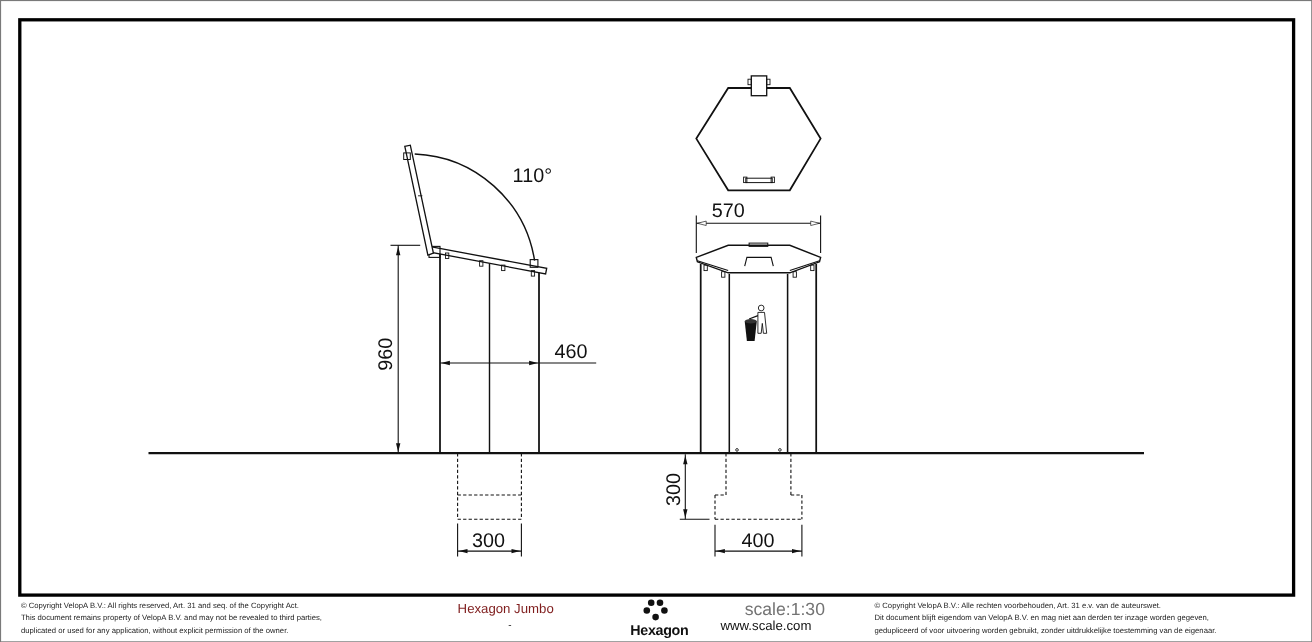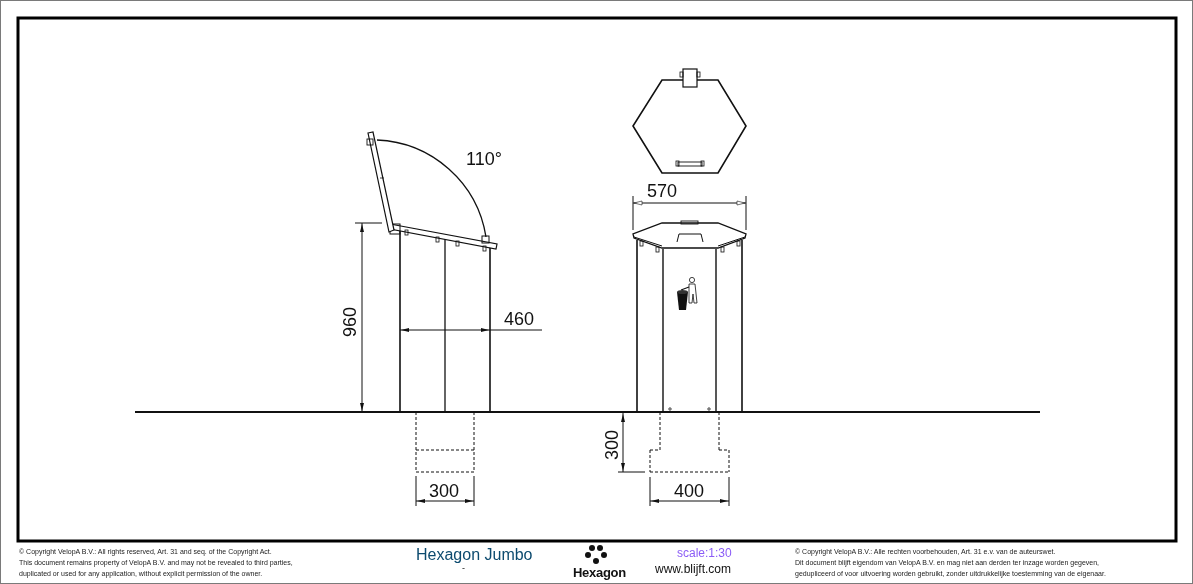--- a/index.html
+++ b/index.html
@@ -2,23 +2,23 @@
 <html><head>
 <meta charset="utf-8">
 <style>
   html, body { margin: 0; padding: 0; background: #ffffff; }
   body { width: 1193px; height: 584px; position: relative; overflow: hidden; font-family: "Liberation Sans", sans-serif; }
   .outer { position: absolute; left: 0; top: 0; width: 1191px; height: 582px; border: 1px solid #7a7a7a; }
   .drawing { position: absolute; left: 0; top: 0; width: 1193px; height: 584px; }
   .footer-left, .footer-right { position: absolute; top: 546px; font-size: 7px; line-height: 11px; color: #222; white-space: nowrap; }
   .footer-left { left: 19px; }
   .footer-right { left: 795px; }
-  .footer-title { position: absolute; left: 416px; top: 546px; font-size: 16px; color: #0c4a6e; }
+  .footer-title { position: absolute; left: 416px; top: 546px; font-size: 12px; color: #7f1d1d; }
   .footer-dot { position: absolute; left: 462px; top: 563px; font-size: 9px; color: #111; }
-  .footer-scale { position: absolute; left: 677px; top: 546px; font-size: 12px; color: #8b5cf6; text-align: center; }
+  .footer-scale { position: absolute; left: 677px; top: 546px; font-size: 16px; color: #737373; text-align: center; }
   .footer-url { position: absolute; left: 655px; top: 562px; font-size: 12px; color: #111; }
   .logo { position: absolute; left: 573px; top: 544px; width: 50px; height: 38px; }
   .logo-text { position: absolute; left: 573px; top: 565px; font-size: 13px; font-weight: bold; color: #111; letter-spacing: -0.3px; }
   .dim { font-family: "Liberation Sans", sans-serif; font-size: 18px; fill: #111; }
 </style>
 </head>
 <body>
 
 <div class="outer"></div>
 
@@ -164,19 +164,19 @@
     <circle cx="19" cy="4" r="3"></circle>
     <circle cx="27" cy="4" r="3"></circle>
     <circle cx="15" cy="11" r="3"></circle>
     <circle cx="31" cy="11" r="3"></circle>
     <circle cx="23" cy="17" r="3"></circle>
   </g>
 </svg>
 <div class="logo-text">Hexagon</div>
 
 <div class="footer-scale">scale:1:30</div>
-<div class="footer-url">www.blijft.com</div>
+<div class="footer-url">www.scale.com</div>
 
 <div class="footer-right">
   <div>©  Copyright VelopA B.V.: Alle rechten voorbehouden, Art. 31 e.v. van de auteurswet.</div>
   <div>Dit document blijft eigendom van VelopA B.V. en mag niet aan derden ter inzage worden gegeven,</div>
   <div>gedupliceerd of voor uitvoering worden gebruikt, zonder uitdrukkelijke toestemming van de eigenaar.</div>
 </div>
 
 </body></html>

